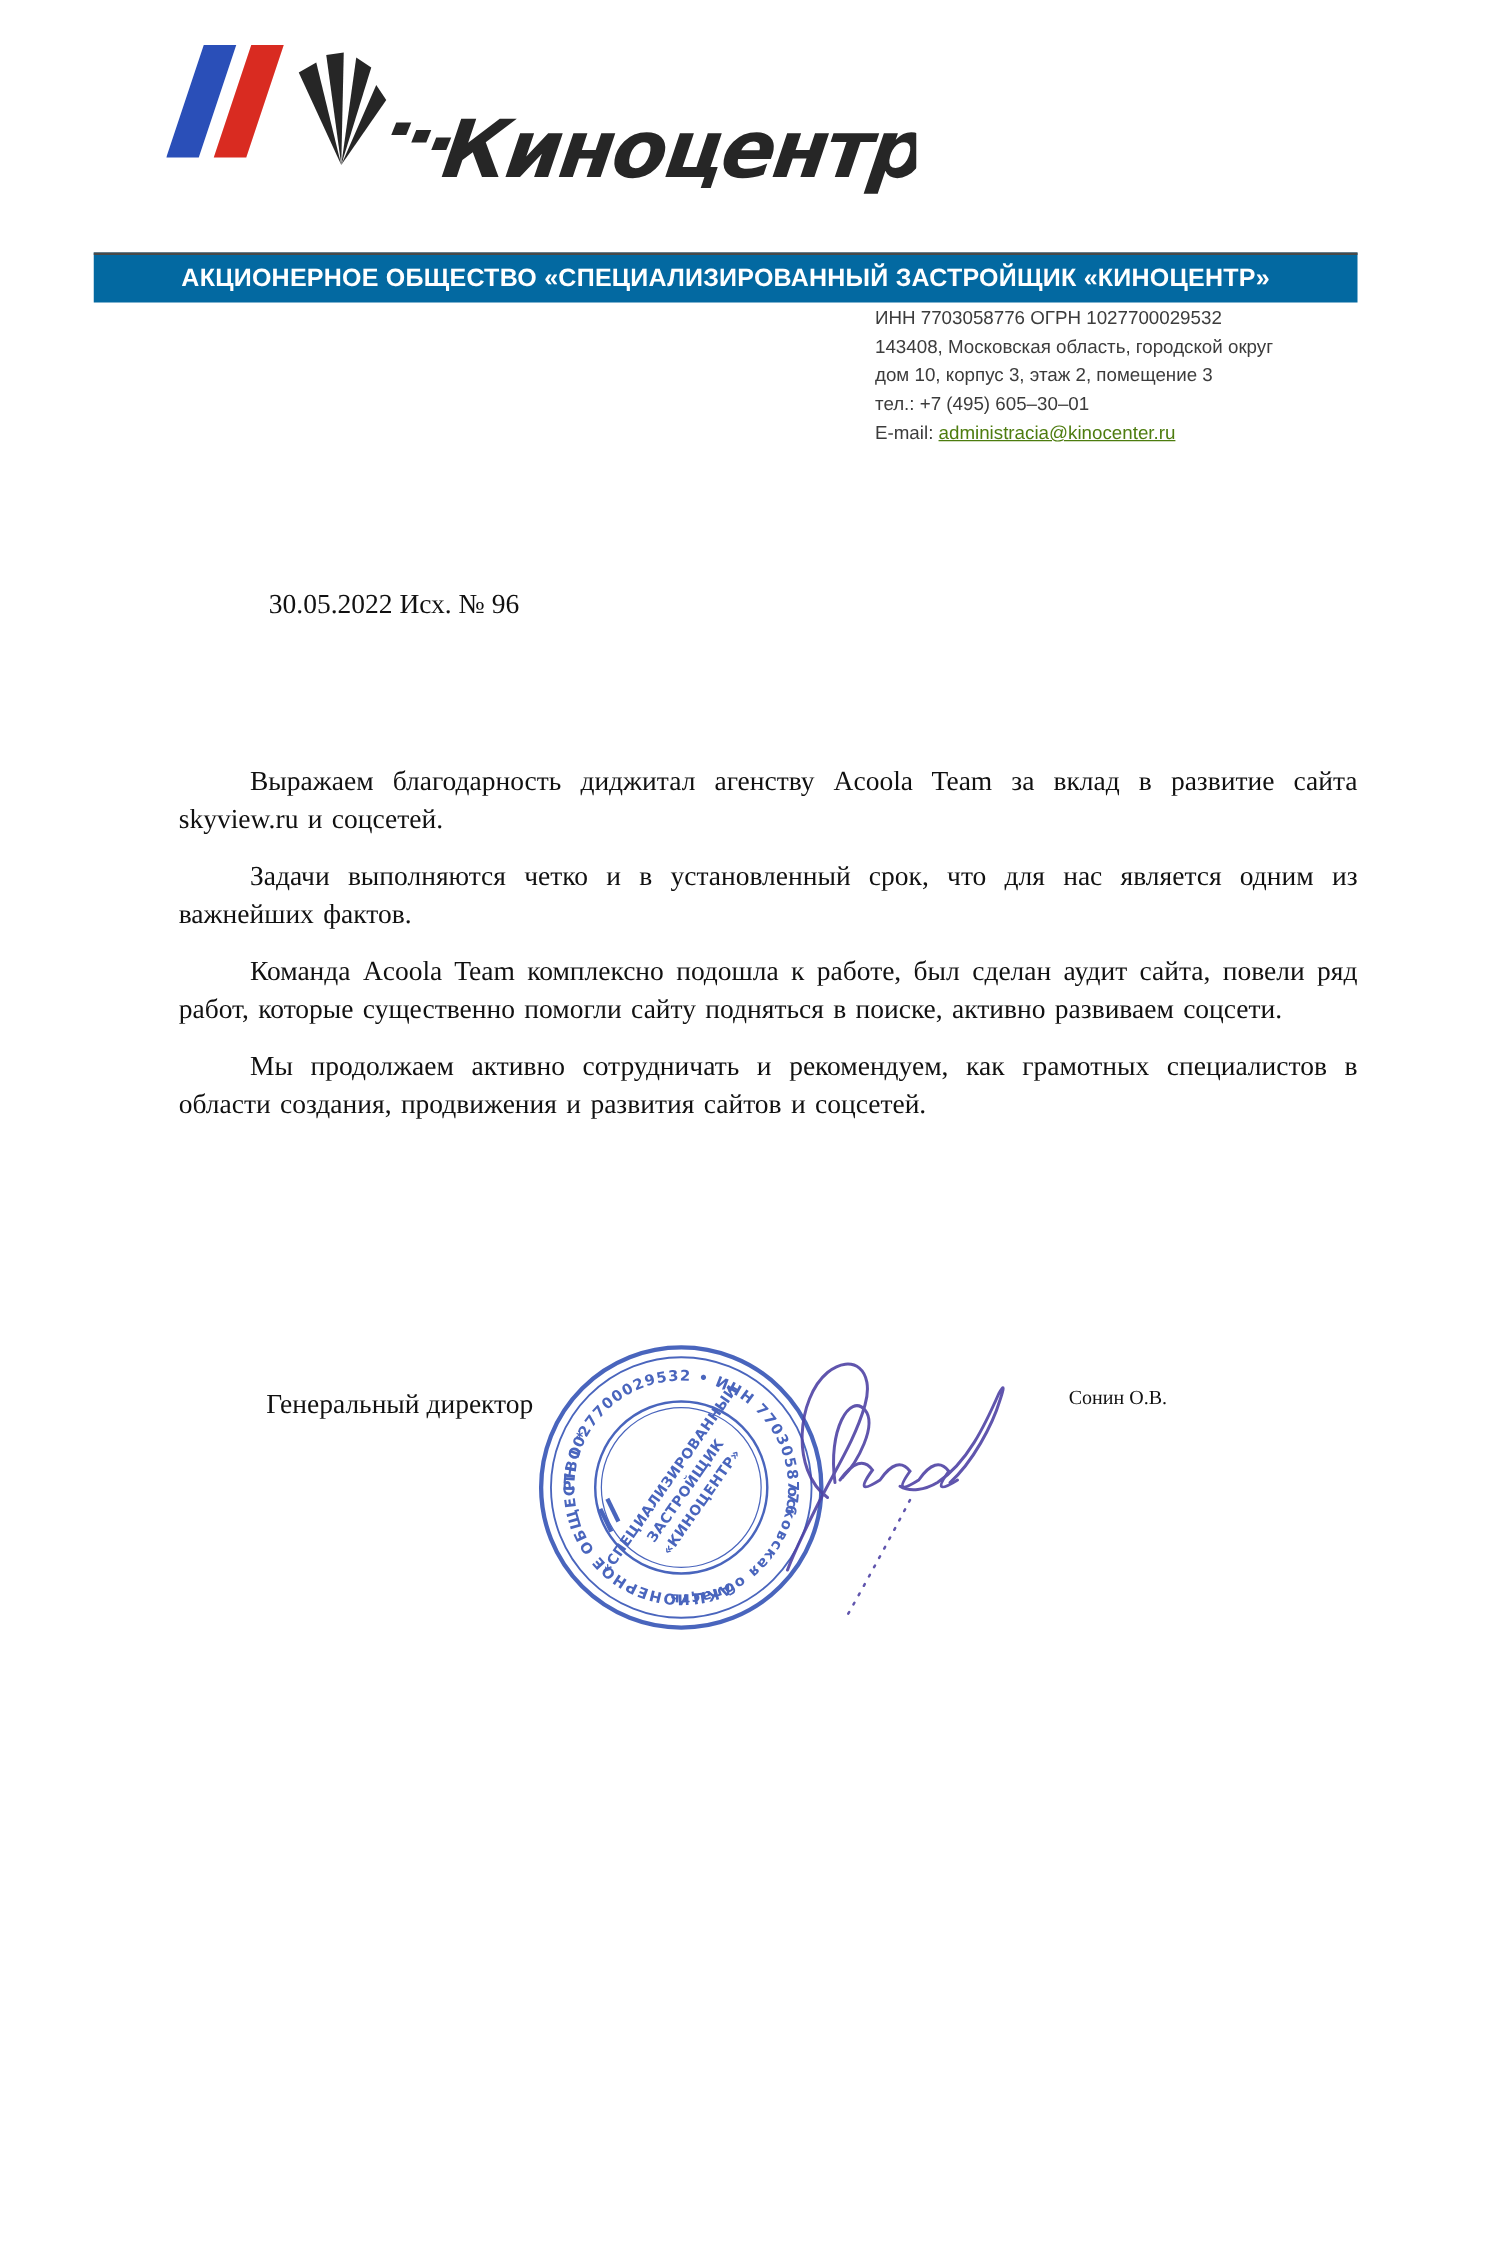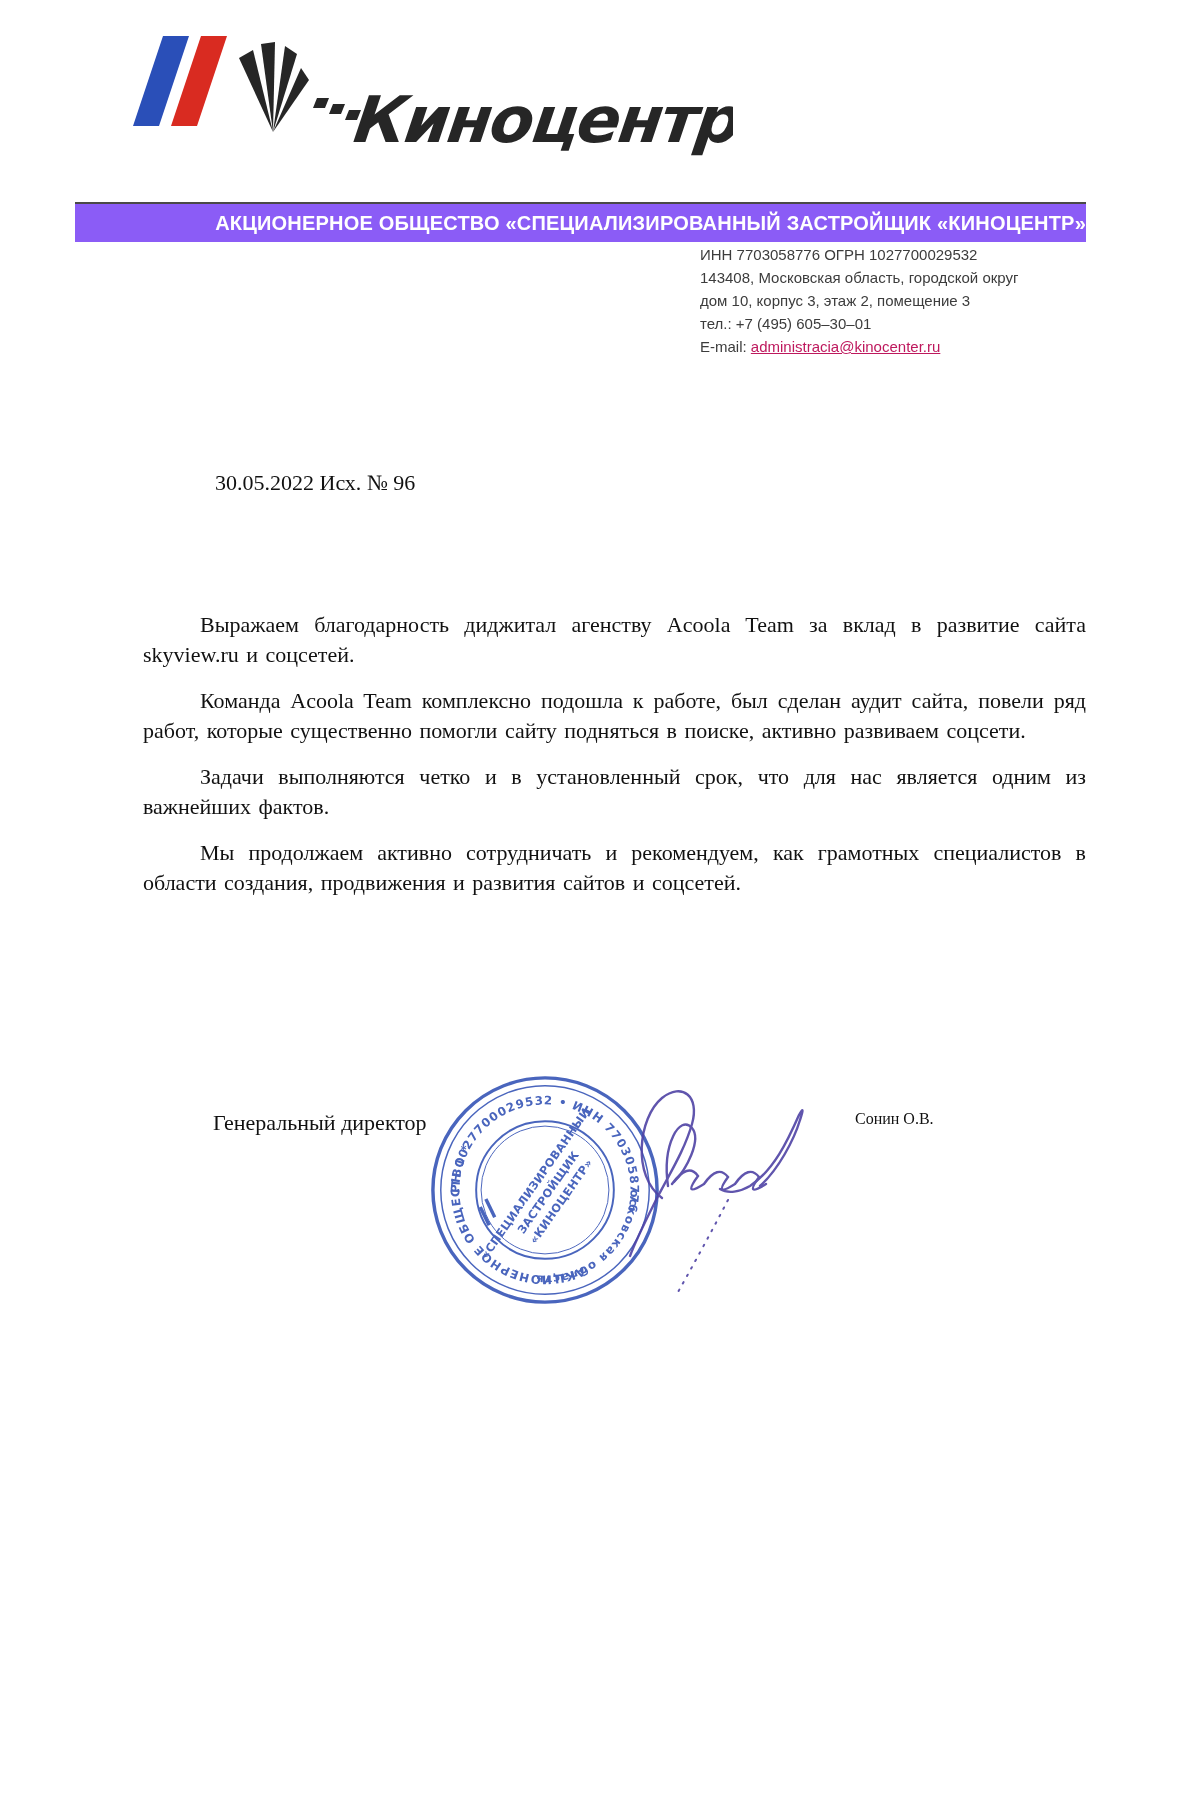--- a/index.html
+++ b/index.html
@@ -16,36 +16,36 @@
   .logo{position:absolute;left:133px;top:36px;display:flex;align-items:flex-start;}
   .logo svg{display:block;}
   .wordmark-text{
     font-family:"DejaVu Sans", sans-serif;
     font-weight:bold;font-style:italic;
     fill:#262626;letter-spacing:-2px;
   }
   
   .banner{
     position:absolute;left:75px;top:202px;width:1011px;height:38px;
-    background:#8b5cf6;
-    display:flex;align-items:center;justify-content:flex-end;
+    background:#0369a1;
+    display:flex;align-items:center;justify-content:center;
     border-top:2px solid #4a4947;
   }
   .banner span{
     color:#ffffff;
     font-family:"Liberation Sans", sans-serif;
     font-weight:bold;font-size:20px;letter-spacing:.2px;white-space:nowrap;
   }
   
   .contact{
     position:absolute;left:700px;top:243px;width:360px;
     font-family:Liberation Sans, sans-serif;
     font-size:15px;line-height:23px;color:#3c3c3c;
   }
-  .contact a{color:#be185d;text-decoration:underline;}
+  .contact a{color:#4d7c0f;text-decoration:underline;}
   
   .date-line{position:absolute;left:215px;top:470px;font-size:22px;}
   .body-text{
     position:absolute;left:143px;top:610px;width:943px;
     font-size:22px;line-height:30px;text-align:justify;
   }
   .body-text p{margin:0 0 16px 0;text-indent:57px;word-spacing:2px;}
   .sig-role{position:absolute;left:213px;top:1110px;font-size:22px;}
   .sig-name{position:absolute;left:855px;top:1110px;font-size:16px;}
   
@@ -91,22 +91,22 @@
     <div>
       <span>E-mail:</span>
       <a href="#">administracia@kinocenter.ru</a>
     </div>
   </div>
 
   <div class="date-line">30.05.2022 Исх. № 96</div>
 
   <div class="body-text">
     <p>Выражаем благодарность диджитал агенству Acoola Team за вклад в развитие сайта skyview.ru и соцсетей.</p>
+    <p>Задачи выполняются четко и в установленный срок, что для нас является одним из важнейших фактов.</p>
     <p>Команда Acoola Team комплексно подошла к работе, был сделан аудит сайта, повели ряд работ, которые существенно помогли сайту подняться в поиске, активно развиваем соцсети.</p>
-    <p>Задачи выполняются четко и в установленный срок, что для нас является одним из важнейших фактов.</p>
     <p>Мы продолжаем активно сотрудничать и рекомендуем, как грамотных специалистов в области создания, продвижения и развития сайтов и соцсетей.</p>
   </div>
 
   <div class="sig-role">Генеральный директор</div>
   <div class="sig-name">Сонин О.В.</div>
 
   <svg class="stamp" viewBox="-120 -120 240 240">
     <defs>
       <path id="arcTopFull" d="M -87,0 A 87,87 0 0,1 87,0 A 87,87 0 0,1 -87,0" fill="none"></path>
       <path id="arcBottomFull" d="M 87,0 A 87,87 0 0,1 -87,0 A 87,87 0 0,1 87,0" fill="none"></path>

